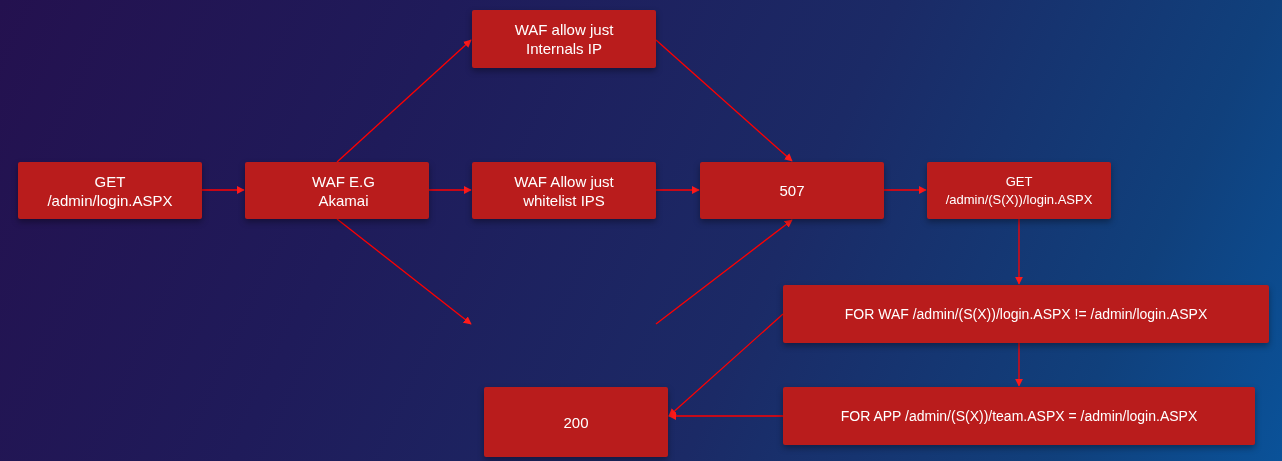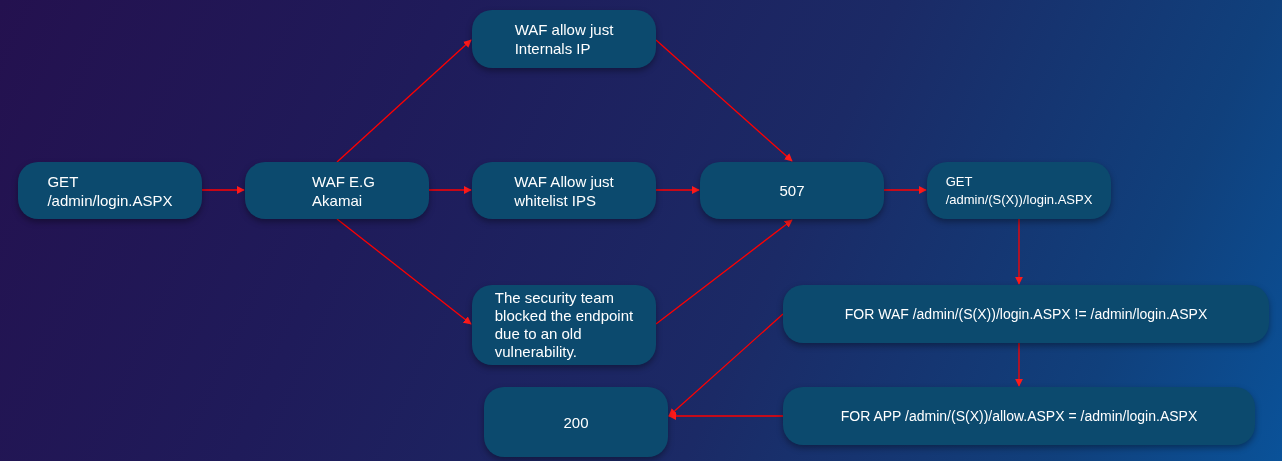--- a/index.html
+++ b/index.html
@@ -5,23 +5,23 @@
   html, body { margin: 0; padding: 0; }
   body {
     width: 1282px; height: 461px; overflow: hidden; position: relative;
     background: linear-gradient(115deg, #24114f 0%, #1f1b5a 30%, #1b2a66 60%, #10407c 85%, #0a5299 100%);
     font-family: "Liberation Sans", sans-serif;
   }
   #diagram { position: absolute; left: 0; top: 0; width: 1282px; height: 461px; }
   #edges { position: absolute; left: 0; top: 0; width: 1282px; height: 461px; pointer-events: none; }
   .node {
     position: absolute; box-sizing: border-box;
-    background: #0c4a6e; border-radius: 20px;
+    background: #b91c1c; border-radius: 2px;
     box-shadow: 0 3px 6px rgba(0,0,0,0.35);
-    display: flex; align-items: center; justify-content: center; text-align: left;
+    display: flex; align-items: center; justify-content: center; text-align: center;
     color: #ffffff; font-size: 15px; line-height: 19px; padding: 0 6px;
     white-space: pre-line;
   }
   .node.small { font-size: 13px; line-height: 18px; }
   .node.wide { font-size: 14px; }
   .node.tall { font-size: 15px; line-height: 18px; }
 </style>
 </head>
 <body>
 
@@ -47,23 +47,19 @@
   </svg>
 
   <div class="node" style="left:18px; top:162px; width:184px; height:57px;">GET
 /admin/login.ASPX</div>
   <div class="node" style="left:245px; top:162px; width:184px; height:57px;padding-left:19px;">WAF E.G
 Akamai</div>
   <div class="node" style="left:472px; top:10px; width:184px; height:58px;">WAF allow just
 Internals IP</div>
   <div class="node" style="left:472px; top:162px; width:184px; height:57px;">WAF Allow just
 whitelist IPS</div>
-  <div class="node tall" style="left:472px; top:285px; width:184px; height:80px;">The security team
-blocked the endpoint
-due to an old
-vulnerability.</div>
   <div class="node" style="left:700px; top:162px; width:184px; height:57px;">507</div>
   <div class="node small" style="left:927px; top:162px; width:184px; height:57px;">GET
 /admin/(S(X))/login.ASPX</div>
   <div class="node wide" style="left:783px; top:285px; width:486px; height:58px;">FOR WAF /admin/(S(X))/login.ASPX != /admin/login.ASPX</div>
   <div class="node" style="left:484px; top:387px; width:184px; height:70px;">200</div>
-  <div class="node wide" style="left:783px; top:387px; width:472px; height:58px;">FOR APP /admin/(S(X))/allow.ASPX = /admin/login.ASPX</div>
+  <div class="node wide" style="left:783px; top:387px; width:472px; height:58px;">FOR APP /admin/(S(X))/team.ASPX = /admin/login.ASPX</div>
 </div>
 
 </body></html>

